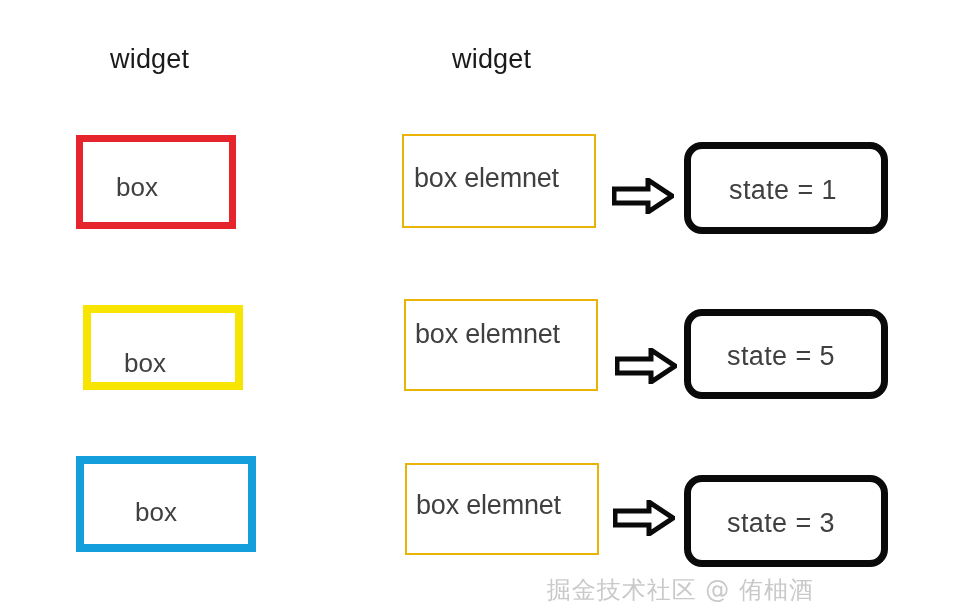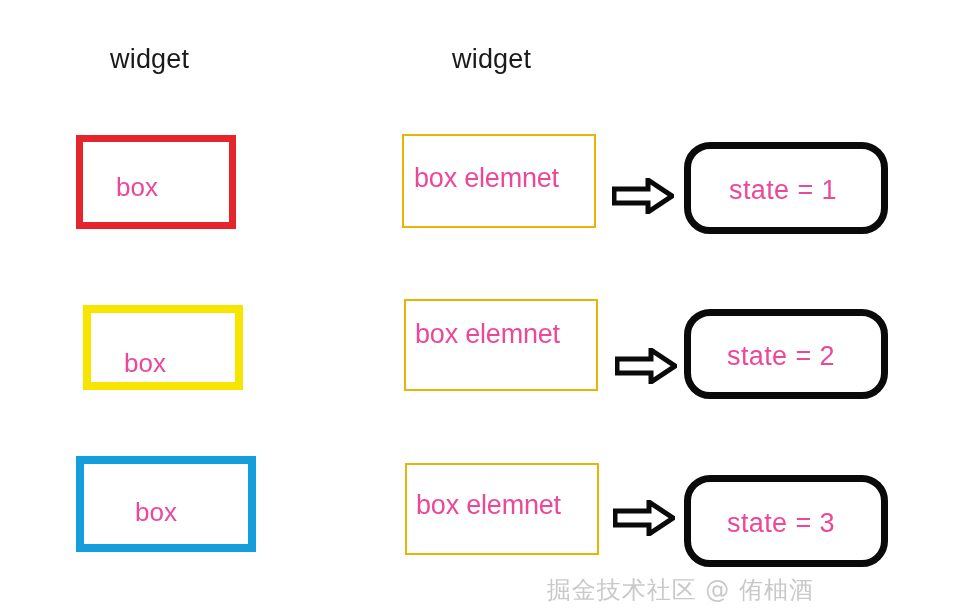--- a/index.html
+++ b/index.html
@@ -38,41 +38,41 @@
   
   .node-box {
     position: absolute;
     box-sizing: border-box;
     background: #ffffff;
     display: block;
   }
   .node-label {
     position: absolute;
     white-space: nowrap;
-    color: #ec4899;
+    color: #404040;
     font-weight: 400;
   }
 
   
   .widget-box { border-style: solid; }
   .widget-label { font-size: 26px; }
 
   
   .element-box {
     border: 2px solid #eab308;
   }
   .element-label {
     font-size: 27px;
     letter-spacing: -0.2px;
   }
 
   
   .state-box {
     border: 7px solid #0a0a0a;
-    border-radius: 26px;
+    border-radius: 18px;
   }
   .state-label {
     font-size: 27px;
     letter-spacing: 0.4px;
   }
 
   
   .arrow-shape {
     position: absolute;
   }
@@ -119,21 +119,21 @@
 
   <div class="node-box element-box" id="element-box-1" style="left: 404px; top: 299px; width: 194px; height: 92px;">
     <span class="node-label element-label" id="element-label-1" style="left: 9px; top: 18px;">box elemnet</span>
   </div>
 
   <svg class="arrow-shape" id="arrow-1" viewBox="0 0 62 36" width="62" height="36" style="left: 615px; top: 348px;">
     <path d="M2,11 L36,11 L36,2 L60,18 L36,34 L36,25 L2,25 Z" fill="#ffffff" stroke="#0a0a0a" stroke-width="5" stroke-linejoin="miter"></path>
   </svg>
 
   <div class="node-box state-box" id="state-box-1" style="left: 684px; top: 309px; width: 204px; height: 90px;">
-    <span class="node-label state-label" id="state-label-1" style="left: 36px; top: 25px;">state =  2</span>
+    <span class="node-label state-label" id="state-label-1" style="left: 36px; top: 25px;">state =  5</span>
   </div>
 
   <div class="node-box widget-box" id="widget-box-2" style="left: 76px; top: 456px; width: 180px; height: 96px; border-color: rgb(20, 159, 220); border-width: 8px;">
     <span class="node-label widget-label" id="widget-label-2" style="left: 51px; top: 33px;">box</span>
   </div>
 
   <div class="node-box element-box" id="element-box-2" style="left: 405px; top: 463px; width: 194px; height: 92px;">
     <span class="node-label element-label" id="element-label-2" style="left: 9px; top: 25px;">box elemnet</span>
   </div>
 

